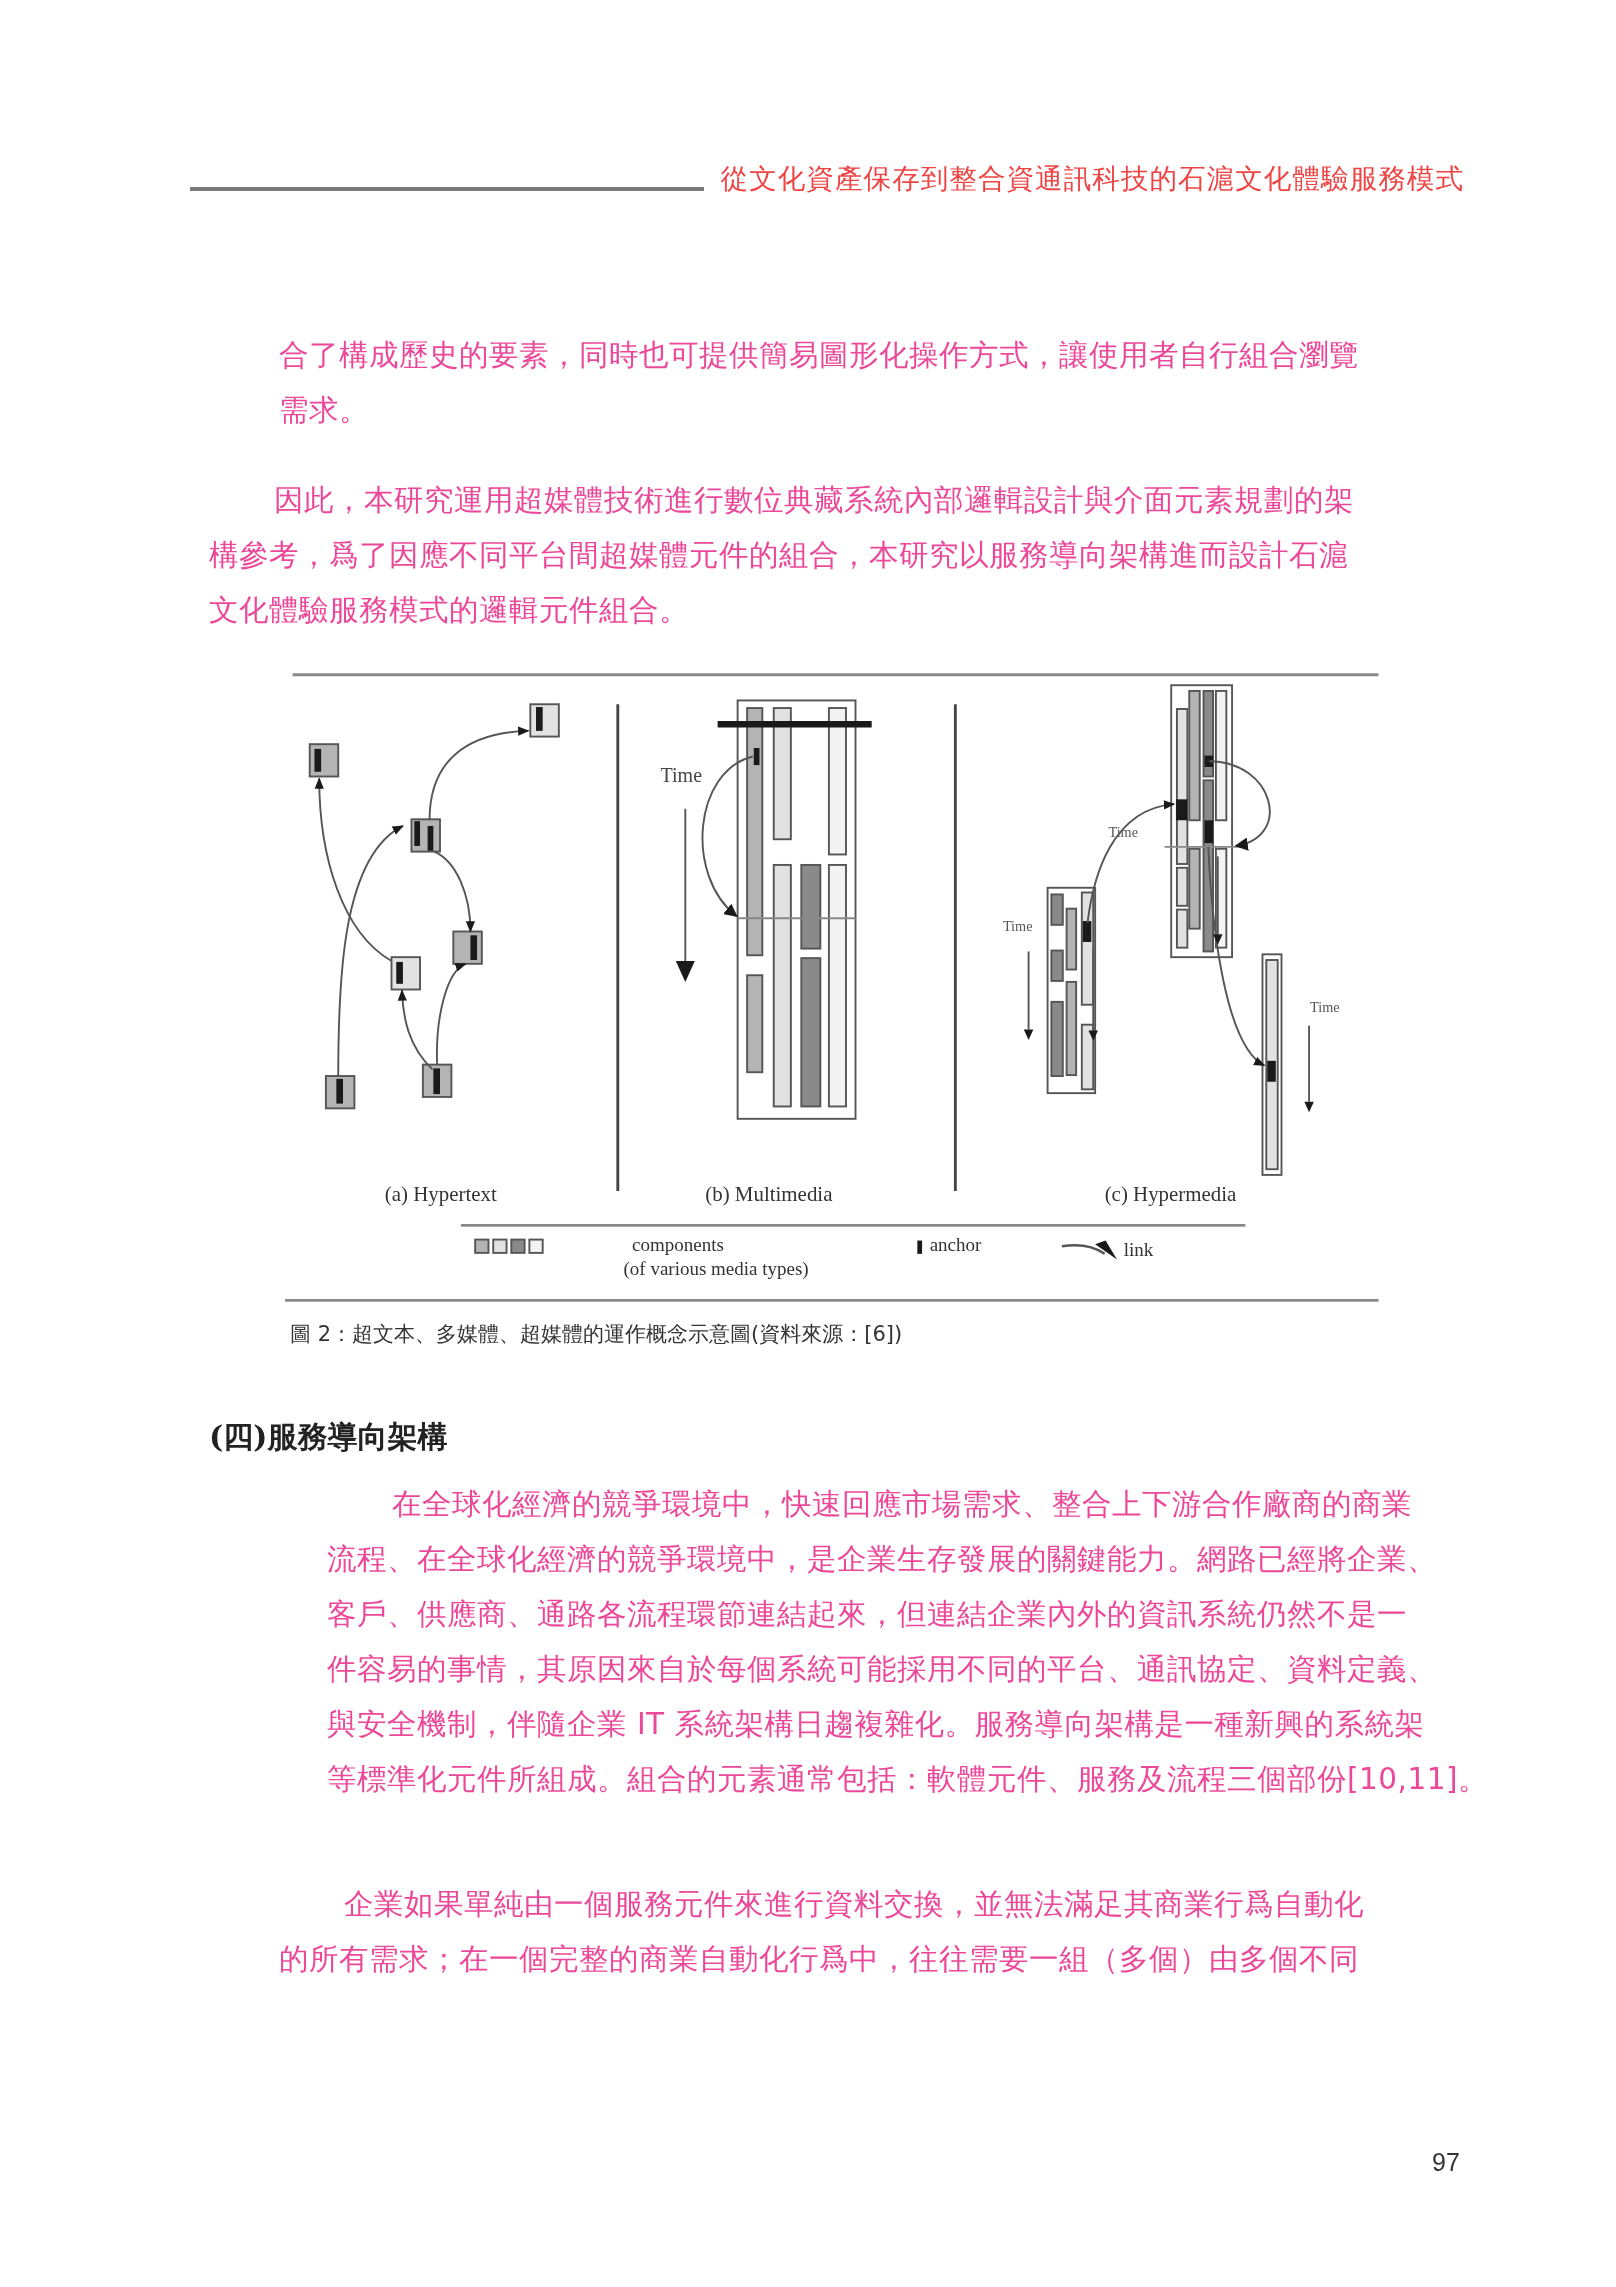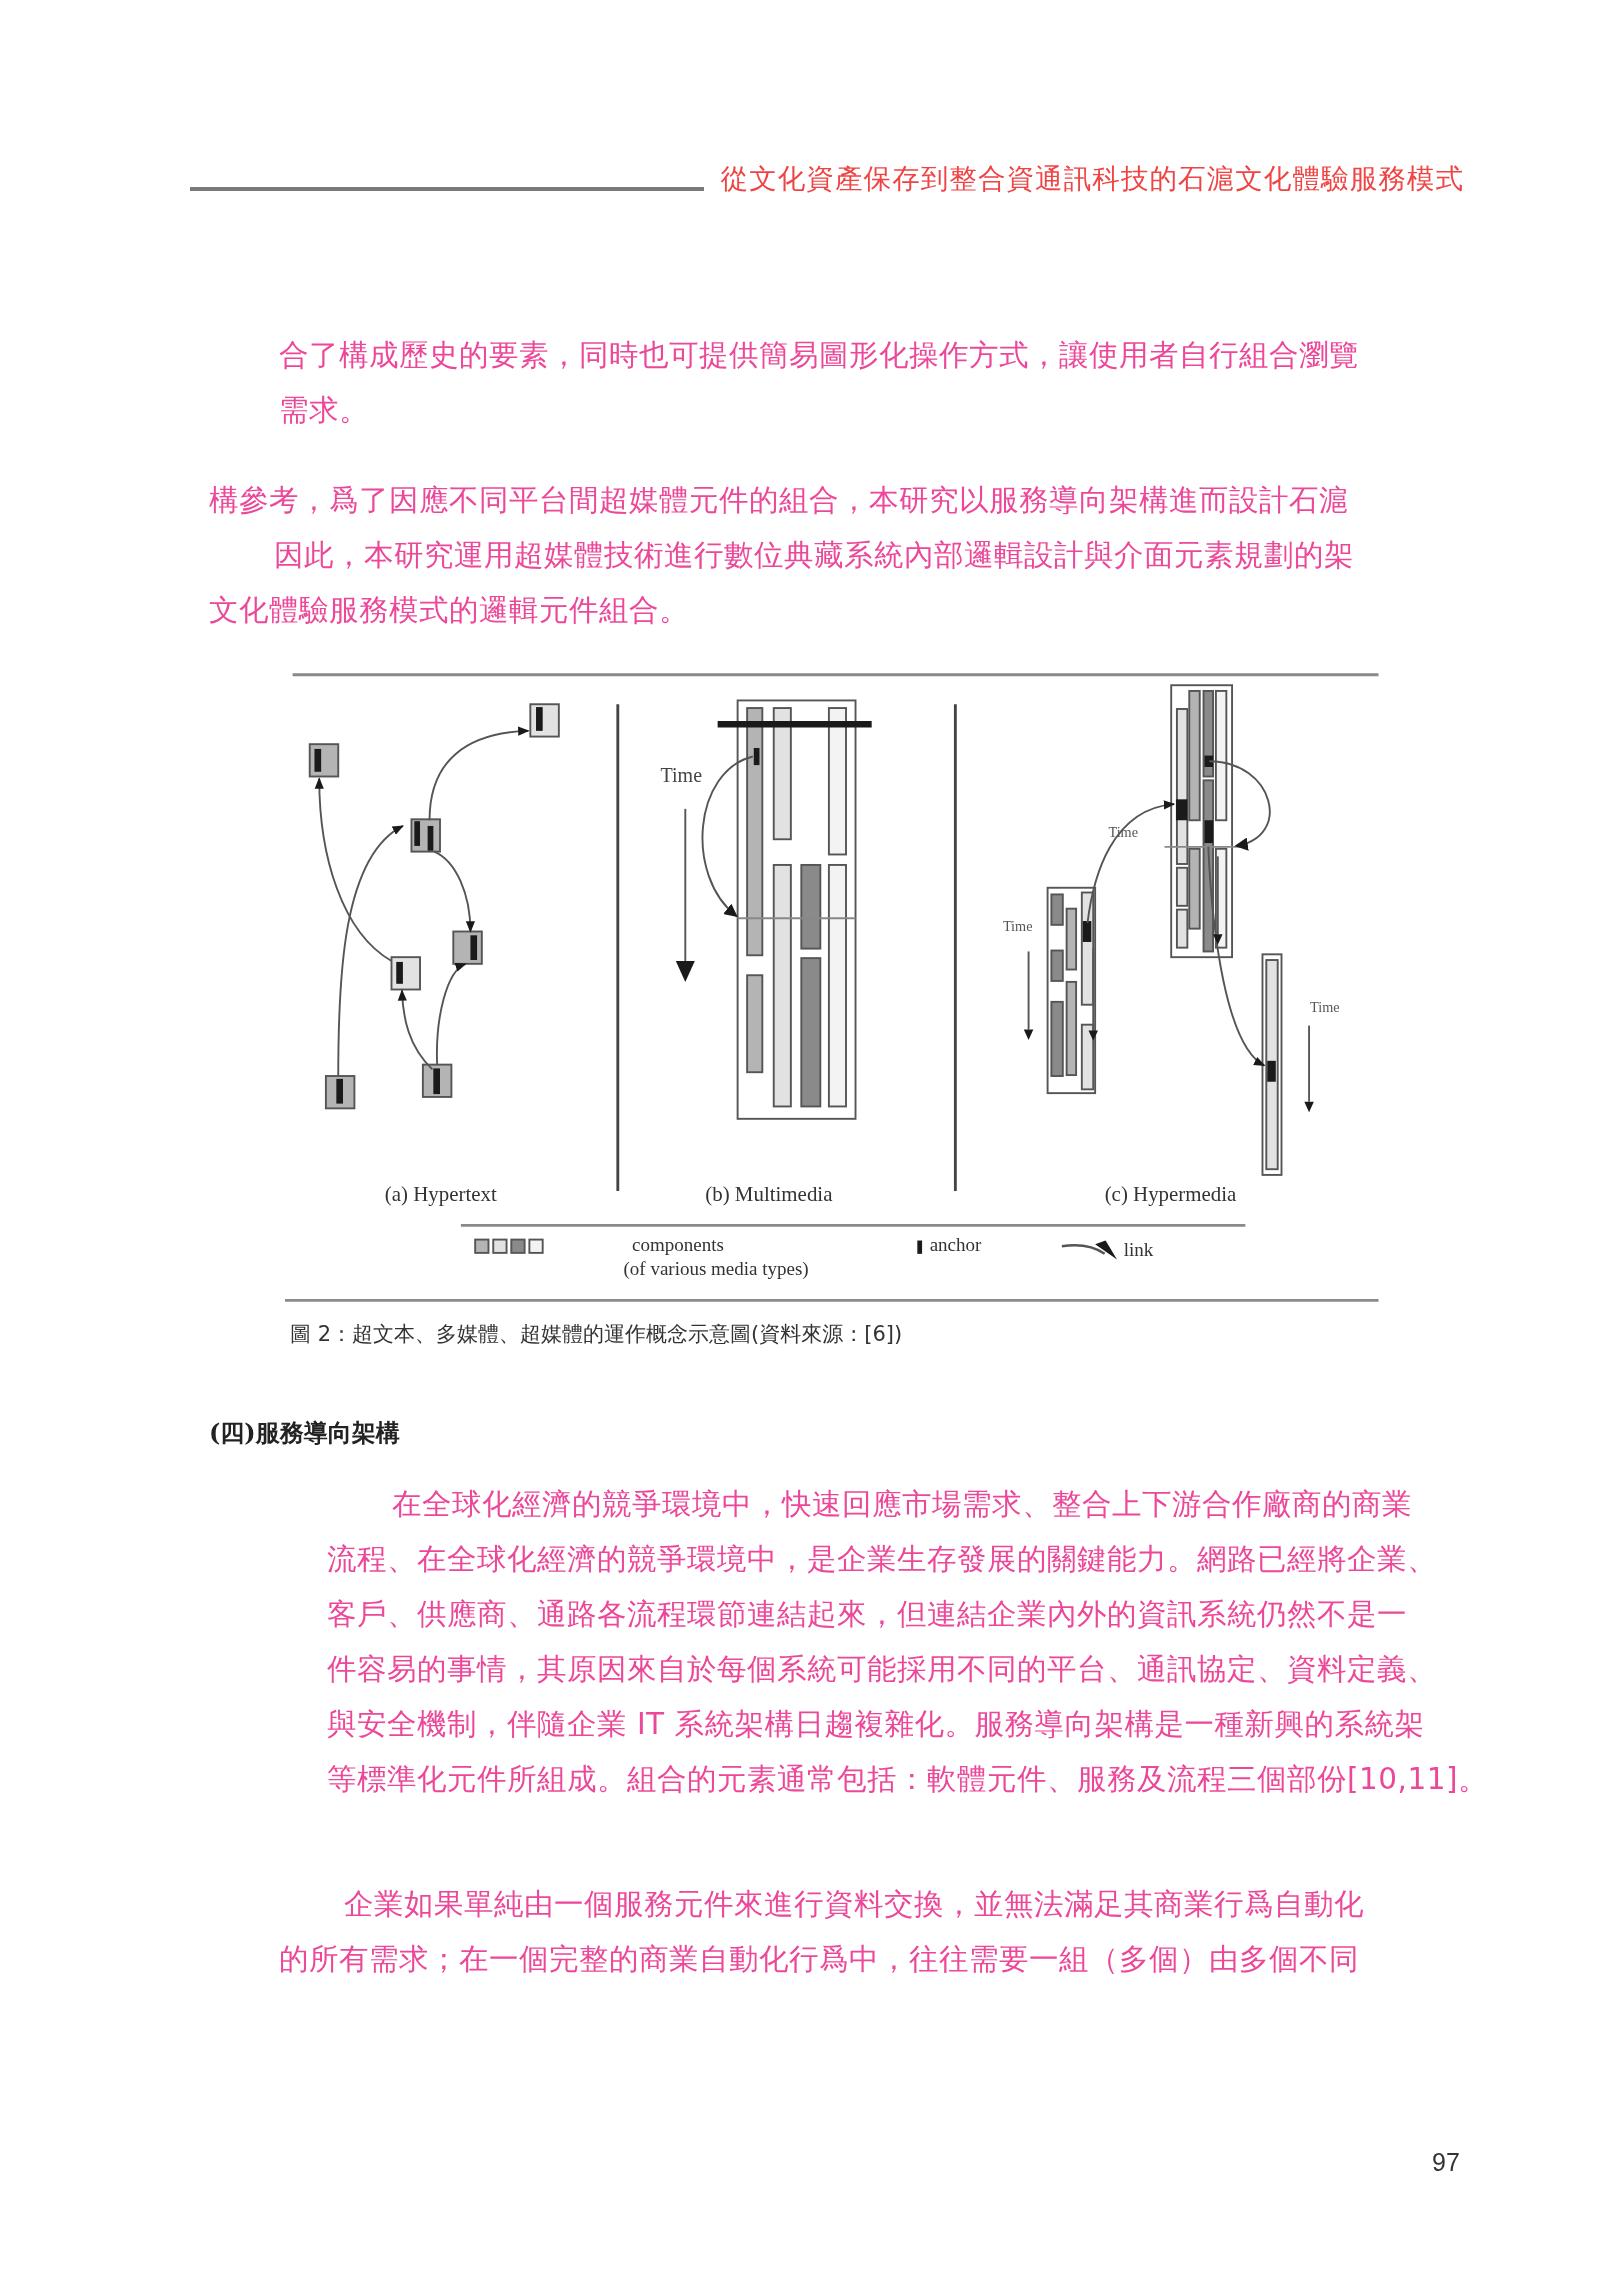--- a/index.html
+++ b/index.html
@@ -9,21 +9,21 @@
   
   .run-header { position: absolute; left: 190px; top: 160px; width: 1274px; height: 38px; }
   .run-header .rule { position: absolute; left: 0; top: 27px; width: 514px; height: 3.8px; background: #7a7a7a; }
   .run-header .title { position: absolute; right: 0; top: 0; font-family: "DejaVu Sans", sans-serif;
          font-size: 27.6px; color: #ef4444; letter-spacing: 1px; white-space: nowrap; }
 
   .para { position: absolute; font-family: "DejaVu Sans", sans-serif; font-size: 29.5px; color: #ec4899;
           line-height: 55px; white-space: nowrap; letter-spacing: 0.5px; }
 
   .section-heading { position: absolute; left: 209px; top: 1417px; font-family: "DejaVu Serif", serif;
-          font-weight: bold; font-size: 24px; color: #222; white-space: nowrap; }
+          font-weight: bold; font-size: 30px; color: #222; white-space: nowrap; }
 
   
   .figure { position: absolute; left: 285px; top: 666px; width: 1103px; height: 647px; }
   .figure svg { position: absolute; left: 0; top: 0; }
 
   .caption { position: absolute; left: 290px; top: 1320px; font-family: "DejaVu Sans", sans-serif;
              font-size: 21px; color: #333; white-space: nowrap; }
 
   .page-number { position: absolute; left: 1432px; top: 2148px; font-family: Liberation Sans, sans-serif;
                  font-size: 25px; color: #333; }
@@ -35,22 +35,22 @@
   <div class="rule"></div>
   <div class="title">從文化資產保存到整合資通訊科技的石滬文化體驗服務模式</div>
 </div>
 
 <div class="para" style="left:279px; top:328px;">
   <div>合了構成歷史的要素，同時也可提供簡易圖形化操作方式，讓使用者自行組合瀏覽</div>
   <div>需求。</div>
 </div>
 
 <div class="para" style="left:209px; top:473px;">
+  <div style="padding-left:65px;">因此，本研究運用超媒體技術進行數位典藏系統內部邏輯設計與介面元素規劃的架</div>
   <div>構參考，爲了因應不同平台間超媒體元件的組合，本研究以服務導向架構進而設計石滬</div>
-  <div style="padding-left:65px;">因此，本研究運用超媒體技術進行數位典藏系統內部邏輯設計與介面元素規劃的架</div>
   <div>文化體驗服務模式的邏輯元件組合。</div>
 </div>
 
 <div class="figure">
   <svg id="fig-svg" width="1103" height="647" viewBox="0 0 1160 680">
     <defs>
       <marker id="arr" viewBox="0 0 10 10" refX="9" refY="5" markerWidth="6" markerHeight="6" orient="auto">
         <path d="M0,1 L10,5 L0,9 z" fill="#1a1a1a"></path>
       </marker>
       <marker id="arrBig" viewBox="0 0 10 10" refX="9" refY="5" markerWidth="7" markerHeight="7" orient="auto">

